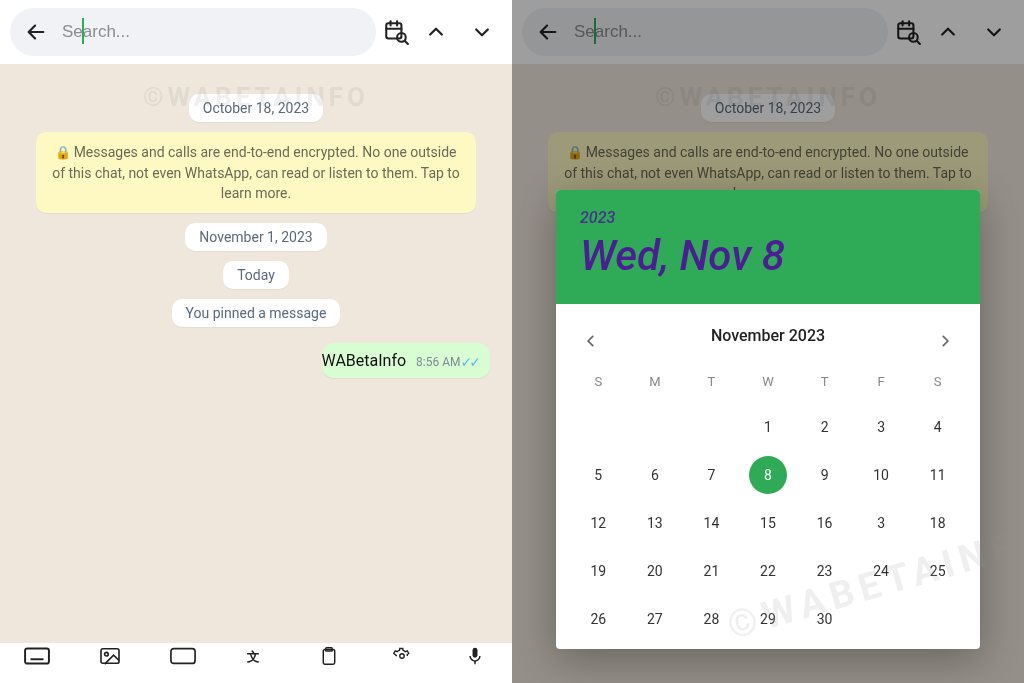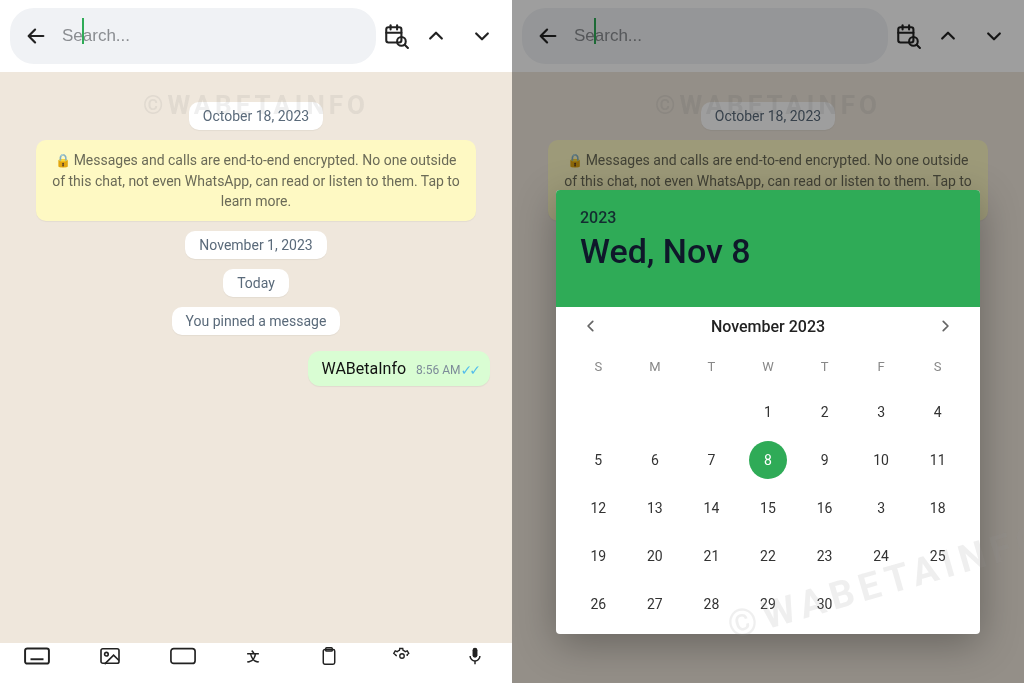--- a/index.html
+++ b/index.html
@@ -21,21 +21,21 @@
   
   .search-row {
     background: #fff;
     padding: 8px 10px;
     display: flex;
     align-items: center;
     gap: 6px;
   }
   .search-pill {
     flex: 1;
-    height: 56px;
+    height: 48px;
     background: #f0f2f5;
     border-radius: 24px;
     display: flex;
     align-items: center;
     padding: 0 14px;
     gap: 14px;
   }
   .search-pill .back {
     width: 24px; height: 24px;
     display:flex;align-items:center;justify-content:center;
@@ -104,21 +104,21 @@
   }
   .lock-icon { font-size: 13px; margin-right: 2px; }
   .msg-out-row {
     display: flex;
     justify-content: flex-end;
     padding: 6px 22px;
   }
   .msg-out {
     background: #d9fdd3;
     border-radius: 12px;
-    padding: 8px 12px 8px 14px;
+    padding: 8px 12px 8px 0;
     font-size: 16px;
     color: #111;
     display: flex;
     align-items: flex-end;
     gap: 10px;
     box-shadow: 0 1px 1px rgba(0,0,0,0.06);
   }
   .msg-meta {
     font-size: 12px;
     color: #7d8b99;
@@ -149,38 +149,39 @@
     left: 44px; right: 44px;
     top: 190px;
     background: #fff;
     border-radius: 4px;
     z-index: 10;
     box-shadow: 0 10px 40px rgba(0,0,0,0.3);
     overflow: hidden;
   }
   .picker-head {
     background: #2fab57;
-    color: #0f172a;
-    padding: 18px 24px 36px;
+    color: #4c1d95;
+    padding: 18px 24px 24px;
+    font-style: italic;
   }
   .picker-year {
     font-size: 16px;
     opacity: 0.85;
     font-weight: 500;
   }
   .picker-date {
-    font-size: 34px;
+    font-size: 42px;
     font-weight: 500;
     margin-top: 4px;
   }
   .picker-month-row {
     display: flex;
-    align-items: center;
+    align-items: flex-start;
     justify-content: space-between;
-    padding: 4px 20px 10px;
+    padding: 22px 20px 10px;
     color: #333;
   }
   .pm-nav {
     width: 30px; height: 30px;
     display:flex;align-items:center;justify-content:center;
     color:#666;
   }
   .picker-month {
     font-size: 16px;
     font-weight: 500;

